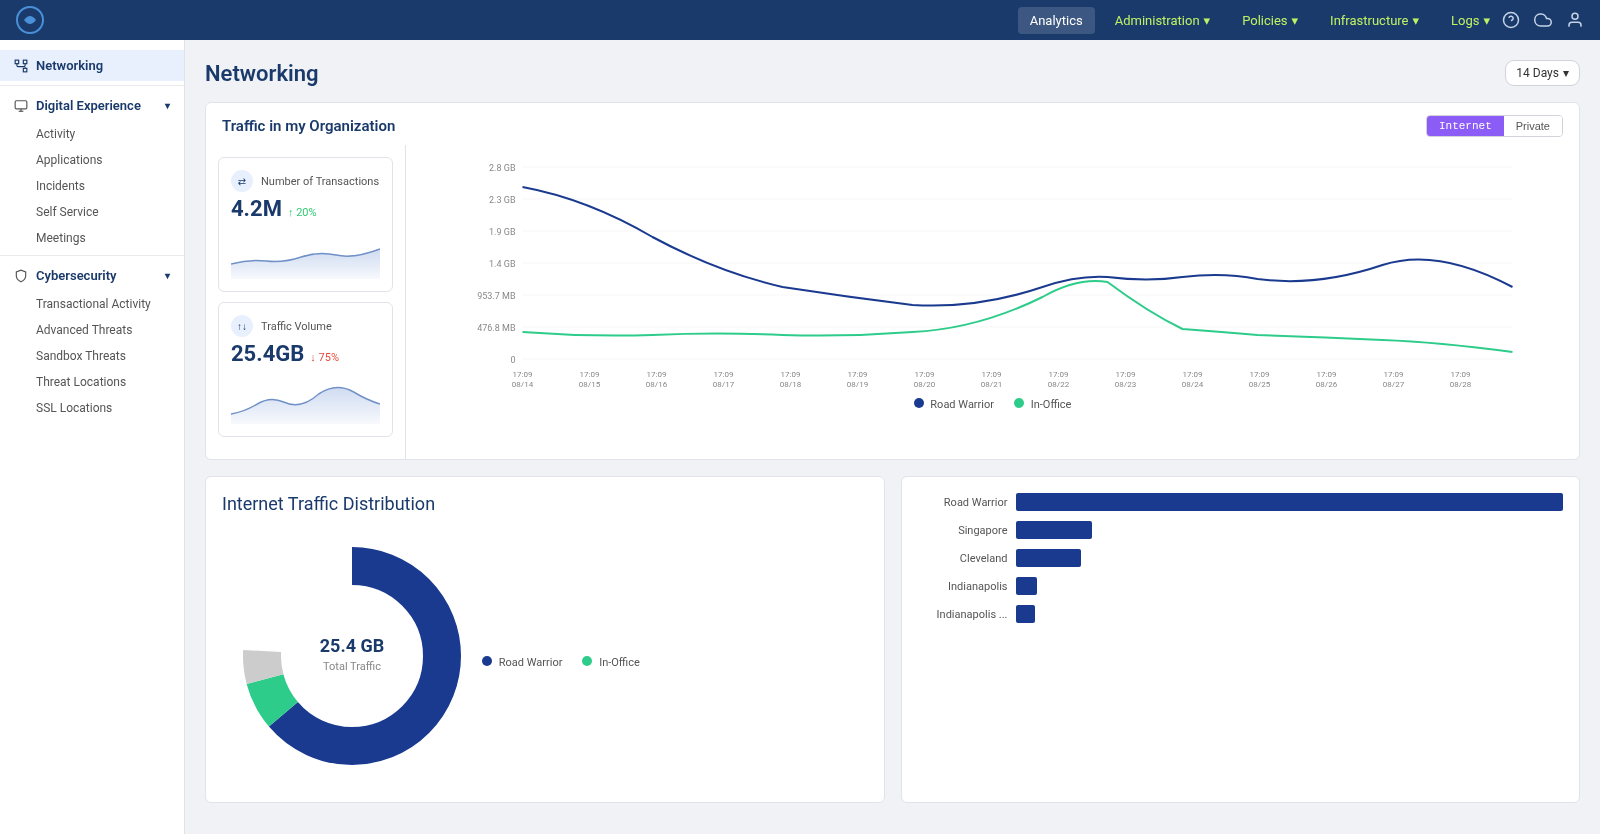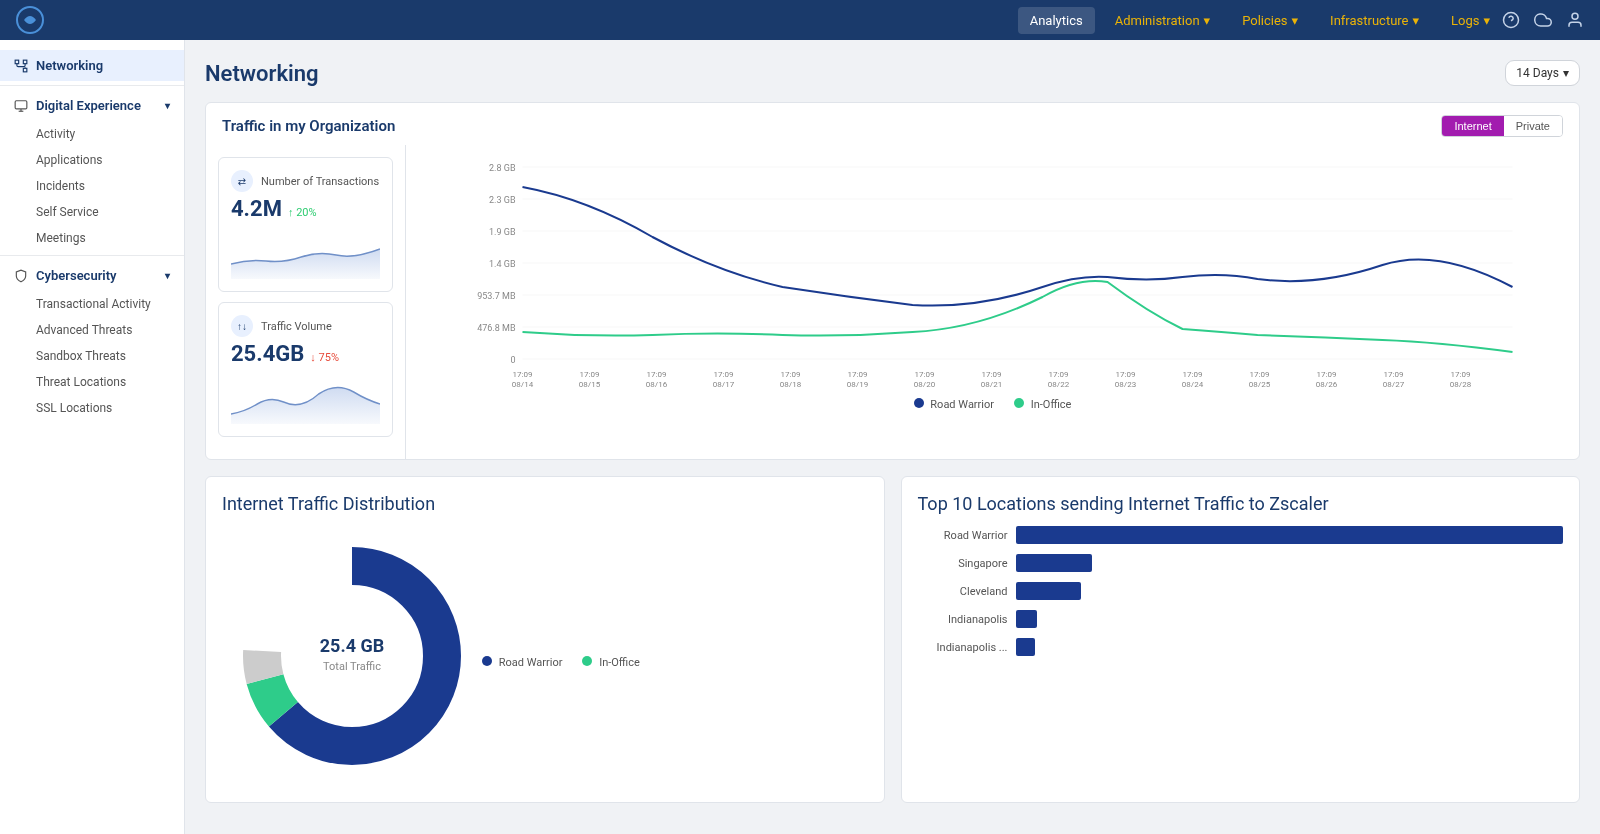--- a/index.html
+++ b/index.html
@@ -21,21 +21,21 @@
       margin-right: 20px;
     }
     .top-nav-links {
       display: flex;
       align-items: center;
       flex: 1;
       justify-content: flex-end;
       gap: 8px;
     }
     .nav-link {
-      color: #eab308;
+      color: #bef264;
       text-decoration: none;
       padding: 6px 12px;
       border-radius: 4px;
       font-size: 13px;
       display: flex;
       align-items: center;
       gap: 4px;
       cursor: pointer;
     }
     .nav-link.active {
@@ -144,22 +144,23 @@
     }
     .toggle-btn {
       padding: 4px 12px;
       font-size: 11px;
       cursor: pointer;
       background: #fff;
       color: #555;
       border: none;
     }
     .toggle-btn.active {
-      background: #a21caf;
+      background: #8b5cf6;
       color: #fff;
+      font-family: Liberation Mono, monospace;
     }
 
     
     .metric-card {
       background: #fff;
       border: 1px solid #e0e4ea;
       border-radius: 6px;
       padding: 12px;
       margin-bottom: 10px;
     }
@@ -540,21 +541,20 @@
           </span>
           <span>
             <span class="legend-dot" style="background:#2ecc8a;"></span>
             <span>In-Office</span>
           </span>
         </div>
       </div>
     </div>
 
     <div class="bottom-right">
-      <div class="card-title">Top 10 Locations sending Internet Traffic to Zscaler</div>
       <div class="bar-chart">
 
         <div class="bar-row">
           <div class="bar-label">Road Warrior</div>
           <div class="bar-track">
             <div class="bar-fill" style="width:100%;"></div>
           </div>
         </div>
         <div class="bar-row">
           <div class="bar-label">Singapore</div>

